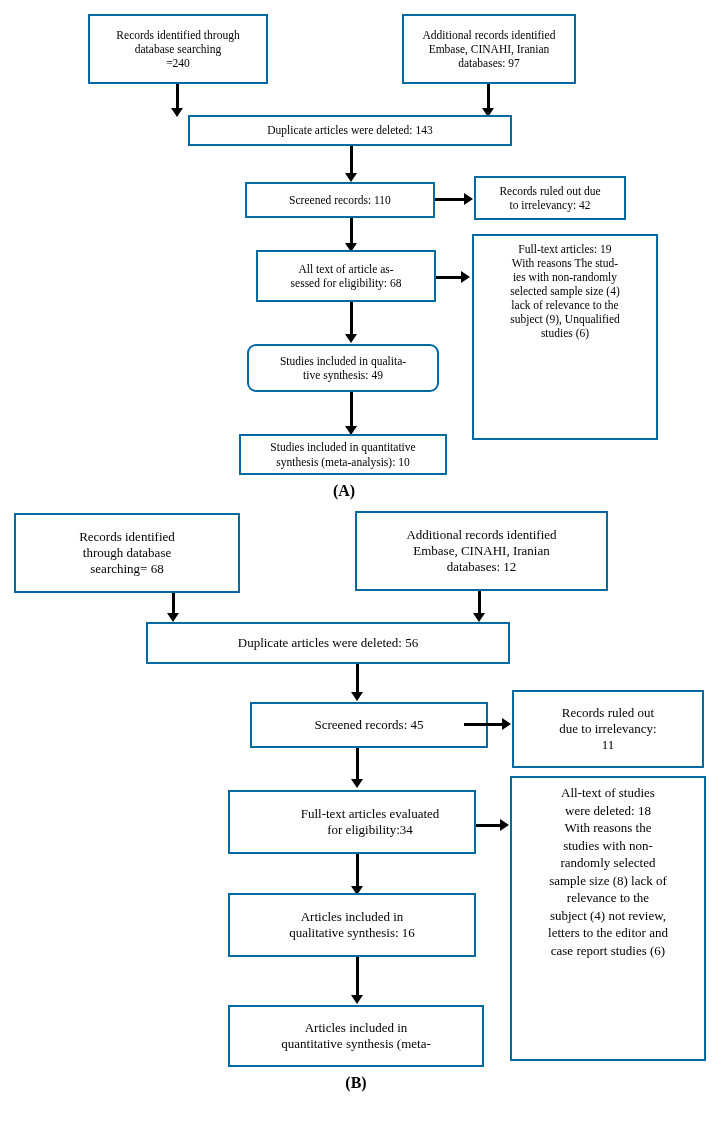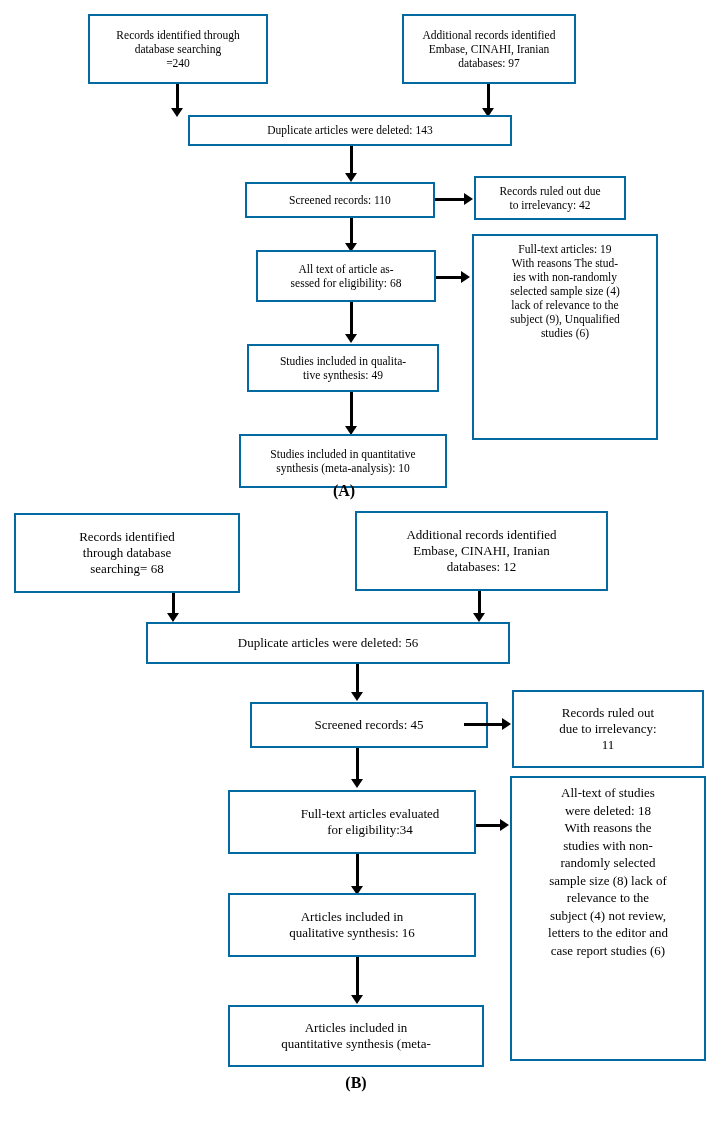--- a/index.html
+++ b/index.html
@@ -117,27 +117,27 @@
 lack of relevance to the
 subject (9), Unqualified
 studies (6)</div>
 
     <div class="hline" style="left:436px; top:276px; width:27px;"></div>
     <div class="arrow-right" style="left:461px; top:271px;"></div>
 
     <div class="vline" style="left:350px; top:302px; height:35px;"></div>
     <div class="arrow-down" style="left:345px; top:334px;"></div>
 
-    <div class="box a-box" style="left:247px; top:344px; width:192px; height:48px;">Studies included in qualita-
+    <div class="box a-box" style="left:247px; top:344px; width:192px; height:48px;border-radius:9px;">Studies included in qualita-
 tive synthesis: 49</div>
 
     <div class="vline" style="left:350px; top:392px; height:37px;"></div>
     <div class="arrow-down" style="left:345px; top:426px;"></div>
 
-    <div class="box a-box" style="left:239px; top:434px; width:208px; height:54px;">Studies included in quantitative
+    <div class="box a-box" style="left:239px; top:434px; width:208px; height:41px;">Studies included in quantitative
 synthesis (meta-analysis): 10</div>
 
     <div class="panel-label" style="left:320px; top:482px; width:48px;">(A)</div>
   </div>
 
   <div>
 
     <div class="box b-box" style="left:14px; top:513px; width:226px; height:80px;">Records identified
 through database
 searching= 68</div>

